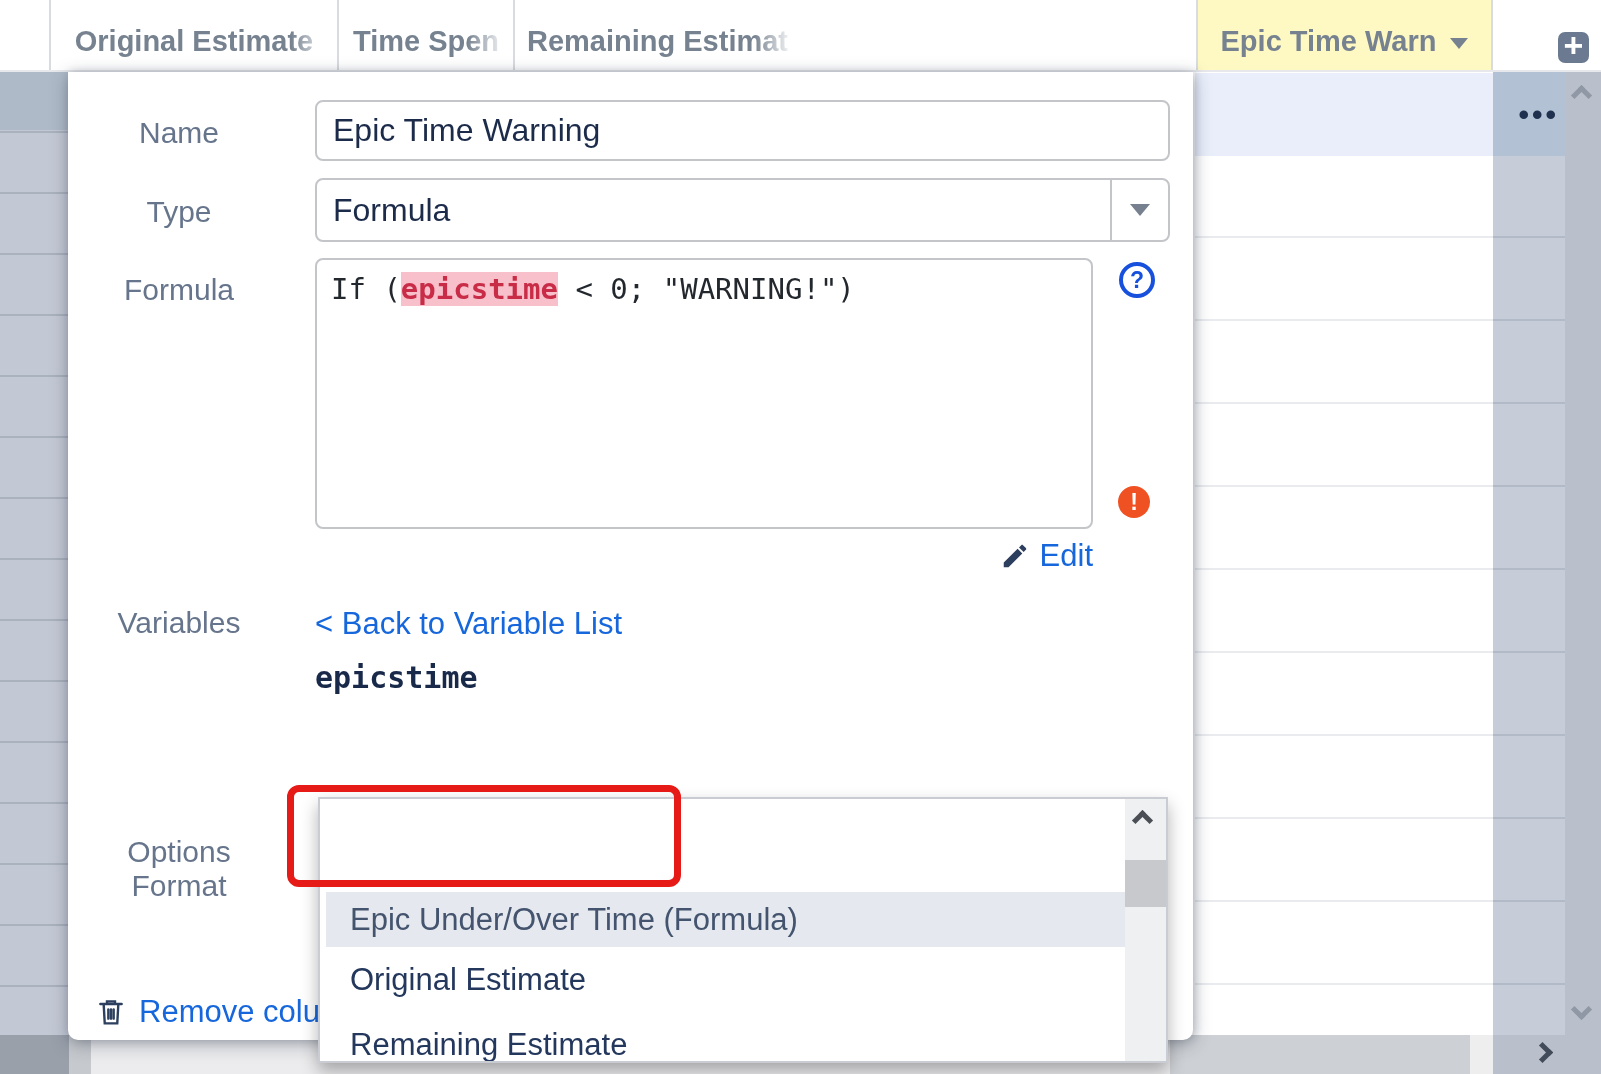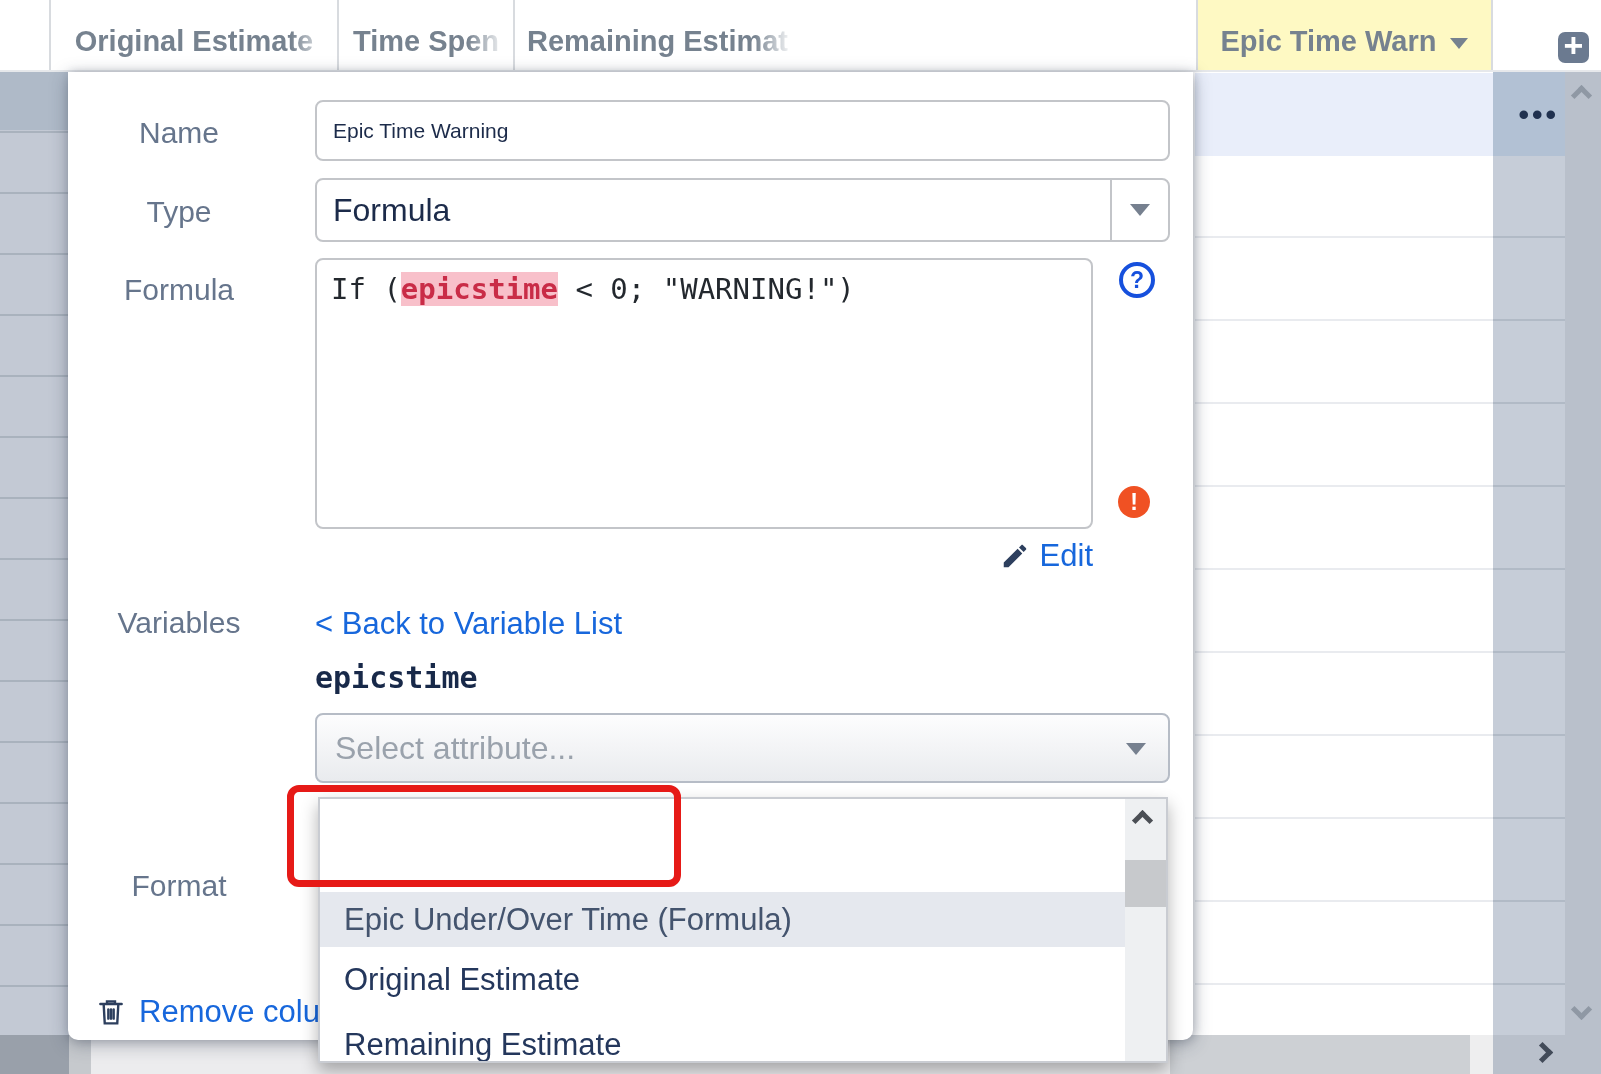--- a/index.html
+++ b/index.html
@@ -64,21 +64,21 @@
   .dlabel{position:absolute;left:0;width:222px;text-align:center;font-size:30px;color:#66758c;
           line-height:36px;white-space:nowrap;}
   .lbl-name{top:43px;}
   .lbl-type{top:122px;}
   .lbl-formula{top:200px;}
   .lbl-variables{top:533px;}
   .lbl-options{top:762px;}
   .lbl-format{top:796px;}
 
   .tinput{position:absolute;left:247px;top:28px;width:855px;height:61px;border:2px solid #c3c5c9;
-          border-radius:8px;font-family:"Liberation Sans",sans-serif;font-size:21px;color:#1c2b4a;
+          border-radius:8px;font-family:"Liberation Sans",sans-serif;font-size:32px;color:#1c2b4a;
           padding:0 0 0 16px;outline:none;}
   .tselect{position:absolute;left:247px;top:106px;width:855px;height:64px;border:2px solid #c3c5c9;
            border-radius:8px;background:#fff;cursor:pointer;}
   .tselect .val{position:absolute;left:16px;top:0;line-height:60px;font-size:32px;color:#1c2b4a;}
   .tselect .arrowbox{position:absolute;right:0;top:0;width:58px;height:60px;border-left:2px solid #c3c5c9;
            display:flex;align-items:center;justify-content:center;}
   .tri{width:0;height:0;border-left:10px solid transparent;border-right:10px solid transparent;
        border-top:12px solid #76808f;}
 
   .ftext{position:absolute;left:247px;top:186px;width:778px;height:271px;border:2px solid #c3c5c9;
@@ -103,21 +103,21 @@
   .combo .ph{position:absolute;left:18px;top:0;line-height:66px;font-size:32px;color:#9aa2ac;}
   .combo .tri{position:absolute;right:22px;top:28px;}
 
   .removerow{position:absolute;left:27px;top:922px;display:flex;align-items:center;gap:12px;cursor:pointer;}
 
   
   .popup{position:absolute;left:318px;top:797px;width:850px;height:266px;background:#fff;
          border:2px solid #c9ccd2;box-shadow:0 8px 16px rgba(0,0,0,.30);z-index:6;overflow:hidden;}
   .grouphdr{position:absolute;left:0;top:0;width:805px;height:93px;padding:15px 0 0 24px;
             font-weight:bold;font-size:31px;color:#1b2b4d;}
-  .item{position:absolute;left:0;width:807px;padding-left:24px;font-size:31px;white-space:nowrap;
+  .item{position:absolute;left:6px;width:807px;padding-left:24px;font-size:31px;white-space:nowrap;
         cursor:pointer;}
   .item1{top:93px;height:55px;line-height:55px;background:#e5e8ee;color:#44546e;}
   .item2{top:148px;height:65px;line-height:65px;color:#24375c;}
   .item3{top:213px;height:65px;line-height:65px;color:#24375c;}
   .pscroll{position:absolute;right:0;top:0;width:41px;height:262px;background:#eef0f2;cursor:pointer;}
   .pscroll .up{position:absolute;left:10px;top:14px;border-color:#4b4f55;}
   .pthumb{position:absolute;left:0;top:61px;width:41px;height:47px;background:#c7c9cc;cursor:pointer;}
 
   
   .redbox{position:absolute;left:287px;top:785px;width:394px;height:102px;border:7px solid #e61a17;
@@ -200,25 +200,22 @@
       <svg class="icon-svg" width="30" height="30" viewBox="0 0 24 24">
         <path fill="#2d3f5e" d="M3 17.2V21h3.8L17.8 9.9l-3.7-3.7L3 17.2zM20.7 7c.4-.4.4-1 0-1.4l-2.3-2.3c-.4-.4-1-.4-1.4 0l-1.8 1.8 3.7 3.7L20.7 7z"></path>
       </svg>
       <span class="link">Edit</span>
     </div>
 
     <div class="dlabel lbl-variables">Variables</div>
     <a class="link backlink" href="#">&lt; Back to Variable List</a>
     <div class="varname">epicstime</div>
 
-    <div class="combo">
-      <span class="ph">Select attribute...</span>
-      <span class="tri"></span>
-    </div>
-
+
+    <div class="dlabel lbl-options">Options</div>
     <div class="dlabel lbl-format">Format</div>
 
     <div class="removerow">
       <svg class="icon-svg" width="32" height="34" viewBox="0 0 24 24" fill="none" stroke="#2d3f5e" stroke-width="1.8" stroke-linecap="round">
         <path d="M4 6h16M9 6V4h6v2M6.5 6l.8 14.5h9.4L17.5 6M10 10v7M12 10v7M14 10v7"></path>
       </svg>
       <span class="link">Remove column</span>
     </div>
   </div>
 

